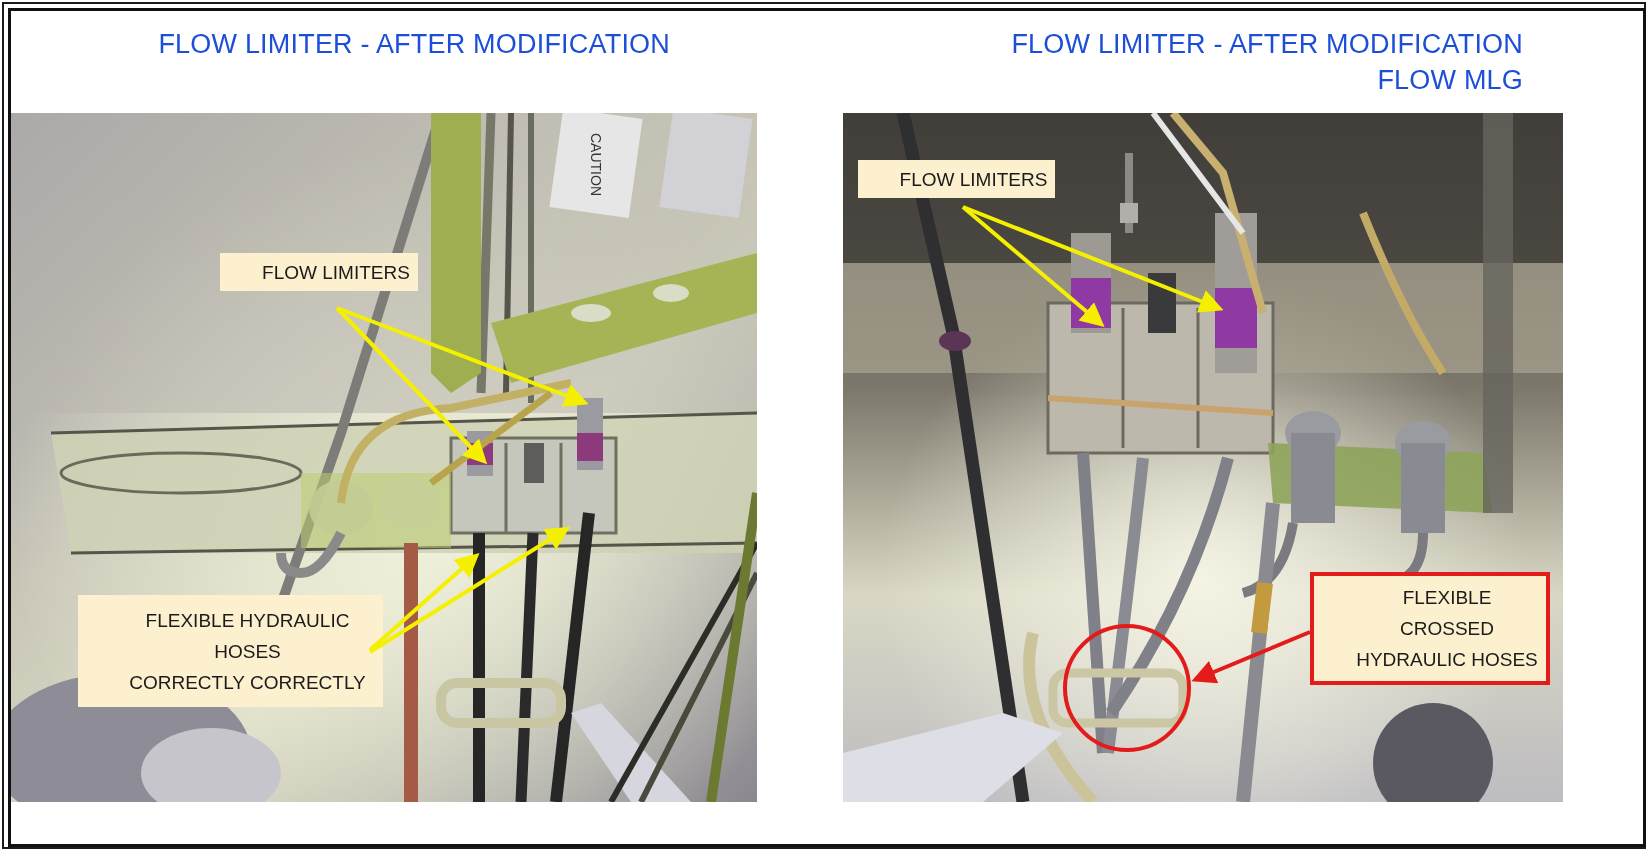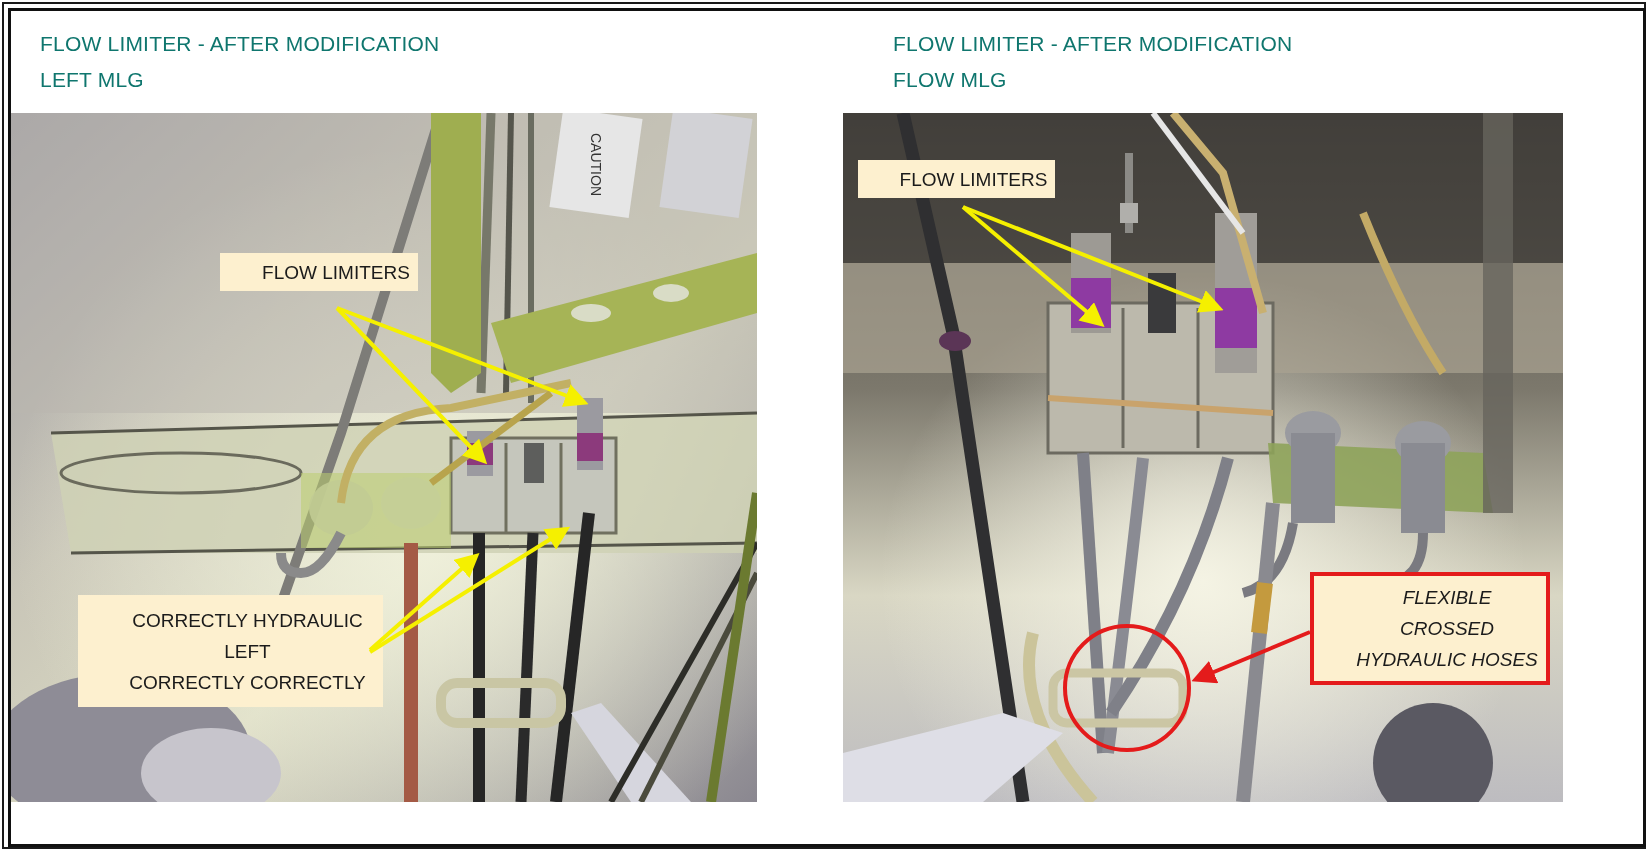--- a/index.html
+++ b/index.html
@@ -1,40 +1,39 @@
 <!DOCTYPE html>
 <html><head>
   <meta charset="utf-8">
   <style>
     html, body { margin: 0; padding: 0; background: #ffffff; }
     body { width: 1650px; height: 853px; position: relative; overflow: hidden; font-family: "Liberation Sans", sans-serif; }
 
     .outer-frame { position: absolute; left: 2px; top: 2px; width: 1644px; height: 847px; border: 2px solid #1a1a1a; box-sizing: border-box; }
     .inner-frame { position: absolute; left: 8px; top: 8px; width: 1638px; height: 839px; border: 3px solid #111111; box-sizing: border-box; background: #ffffff; }
 
-    .title { position: absolute; text-align: left; color: #0f766e; font-size: 21px; line-height: 36px; letter-spacing: 0.2px; }
+    .title { position: absolute; text-align: right; color: #1d4ed8; font-size: 27px; line-height: 36px; letter-spacing: 0.2px; }
     .title .line { display: block; }
 
     .photo { position: absolute; overflow: hidden; }
     .photo svg { position: absolute; left: 0; top: 0; }
 
     .callout { position: absolute; background: #fdf0cf; color: #1b1b1b; font-size: 19px; line-height: 31px; text-align: center; box-sizing: border-box; display: flex; flex-direction: column; justify-content: center; padding-left: 34px; }
-    .callout.red { border: 4px solid #e41b1b; font-style: italic; }
+    .callout.red { border: 4px solid #e41b1b; }
 
     .overlay { position: absolute; left: 0; top: 0; pointer-events: none; }
   </style>
 </head>
 <body>
 
 <div class="outer-frame"></div>
 <div class="inner-frame"></div>
 
 <div class="title" style="left: 40px; top: 26px; width: 630px;">
   <span class="line">FLOW LIMITER - AFTER MODIFICATION</span>
-  <span class="line">LEFT MLG</span>
 </div>
 
 <div class="title" style="left: 893px; top: 26px; width: 630px;">
   <span class="line">FLOW LIMITER - AFTER MODIFICATION</span>
   <span class="line">FLOW MLG</span>
 </div>
 
 <div class="photo" style="left: 11px; top: 113px; width: 746px; height: 689px;">
   <svg width="746" height="689" viewBox="0 0 746 689">
     <defs>
@@ -172,22 +171,22 @@
     <ellipse cx="590" cy="650" rx="60" ry="60" fill="#5a5962"></ellipse>
     <rect x="640" y="0" width="30" height="400" fill="#67645c" opacity="0.8"></rect>
   </svg>
 </div>
 
 <div class="callout" style="left: 220px; top: 253px; width: 198px; height: 38px;">
   <span>FLOW LIMITERS</span>
 </div>
 
 <div class="callout" style="left: 78px; top: 595px; width: 305px; height: 112px;">
-  <span>CORRECTLY HYDRAULIC</span>
-  <span>LEFT</span>
+  <span>FLEXIBLE HYDRAULIC</span>
+  <span>HOSES</span>
   <span>CORRECTLY CORRECTLY</span>
 </div>
 
 <div class="callout" style="left: 858px; top: 160px; width: 197px; height: 38px;">
   <span>FLOW LIMITERS</span>
 </div>
 
 <div class="callout red" style="left: 1310px; top: 572px; width: 240px; height: 113px;">
   <span>FLEXIBLE</span>
   <span>CROSSED</span>

